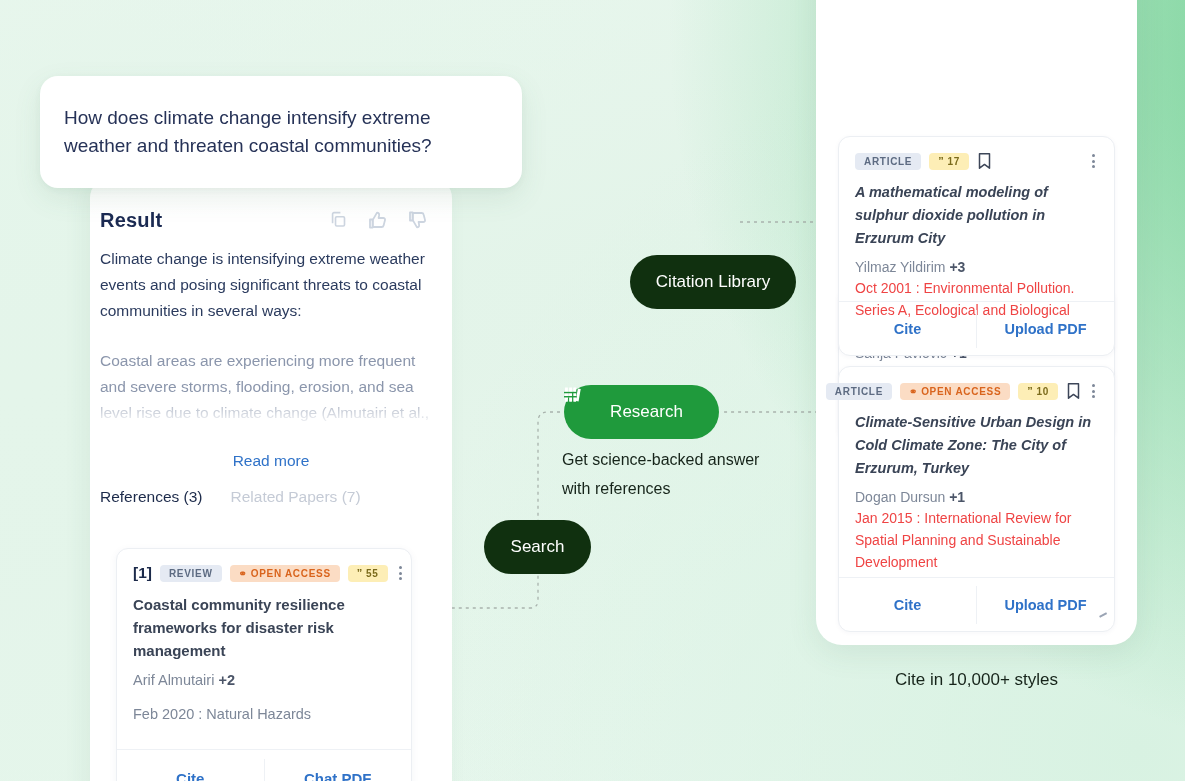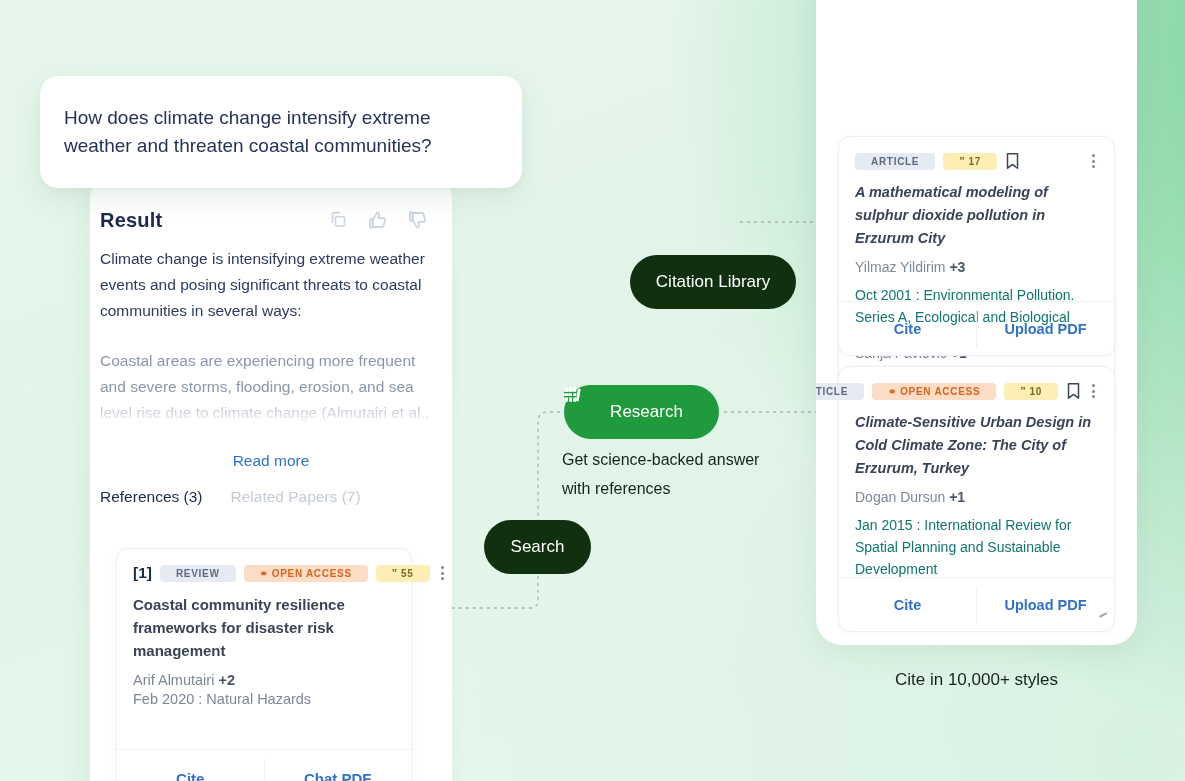--- a/index.html
+++ b/index.html
@@ -80,40 +80,40 @@
     background: #fff;
     border: 1px solid #eceff3;
     border-radius: 12px;
     box-shadow: 0 2px 8px rgba(40,60,90,0.05);
     padding: 14px 16px 0 16px;
   }
   .badge-row { display: flex; align-items: center; gap: 8px; }
   .ref-num { font-size: 15.5px; font-weight: bold; color: #1c2a4a; }
   .badge {
     font-size: 10px; font-weight: bold; letter-spacing: .7px;
-    padding: 3px 16px; border-radius: 4px; white-space: nowrap;
+    padding: 3px 9px; border-radius: 4px; white-space: nowrap;
   }
   .badge.review { background:#e5eaf3; color:#5d6b82; }
   .badge.article { background:#e5eaf3; color:#5d6b82; }
   .badge.oa { background:#fbdcc4; color:#d9641d; display:flex; align-items:center; gap:3px; }
   .badge.cites { background:#fdeeb6; color:#7a6a1b; display:flex; align-items:center; gap:3px; }
   .quote-ico { font-size: 11px; line-height: 1; font-weight: bold; }
   .kebab {
     margin-left: auto; display:flex; flex-direction:column; gap:2.5px;
     padding: 3px; cursor: pointer;
   }
   .kebab i { width:3px; height:3px; border-radius:50%; background:#7d8798; display:block; }
 
   .ref-title {
     margin-top: 10px; font-size: 15px; line-height: 23px;
     font-weight: bold; color: #3a4456;
   }
   .ref-authors { margin-top: 10px; font-size: 14.5px; color: #7d8798; }
   .ref-authors b { color: #4b5568; }
-  .ref-meta { margin-top: 3px; font-size: 14.5px; color: #7d8798; }
+  .ref-meta { margin-top: 18px; font-size: 14.5px; color: #7d8798; }
   .card-actions {
     position: absolute; left: 0; bottom: 0; width: 100%; height: 58px;
     border-top: 1px solid #eef1f5;
     display: flex; align-items: center;
   }
   .card-actions .act {
     flex: 1; text-align: center; color: #2f72c8;
     font-size: 15px; font-weight: bold; cursor: pointer;
   }
   .card-actions .divider { width: 1px; height: 40px; background: #eef1f5; }
@@ -172,21 +172,21 @@
     padding: 14px 16px 0 16px;
   }
   #pcard-0 { top: 548px; height: 152px; }
   #pcard-1 { top: 396px; height: 220px; }
   #pcard-2 { top: 626px; height: 266px; }
   .p-card .badge-row { justify-content: flex-end; }
   .bookmark-ico { cursor: pointer; display: flex; }
   .p-title { margin-top: 10px; font-size: 14.5px; line-height: 23px; font-weight: bold; color: #3a4456; font-style: italic; }
   .p-authors { margin-top: 9px; font-size: 14px; color: #7d8798; }
   .p-authors b { color: #4b5568; }
-  .p-meta { margin-top: 9px; font-size: 14px; line-height: 22px; color: #0f766e; }
+  .p-meta { margin-top: 2px; font-size: 14px; line-height: 22px; color: #ef4444; }
   .p-actions {
     position: absolute; left: 0; bottom: 0; width: 100%; height: 54px;
     border-top: 1px solid #eef1f5; display: flex; align-items: center;
   }
   .p-actions .act { flex: 1; text-align: center; color: #2f72c8; font-size: 14.5px; font-weight: bold; cursor: pointer; }
   .p-actions .divider { width: 1px; height: 38px; background: #eef1f5; }
   .resize-mark {
     position: absolute; right: 7px; bottom: 16px;
     width: 8px; height: 1.5px; background: #9aa4b4; transform: rotate(-28deg);
   }

